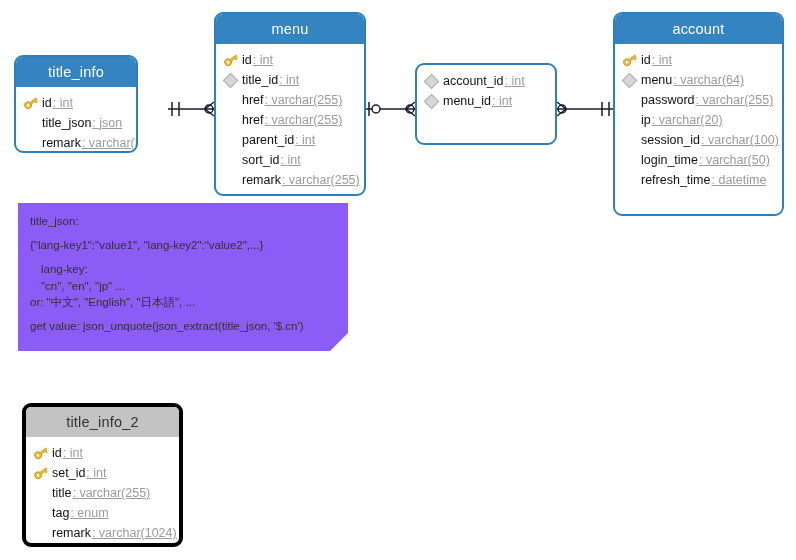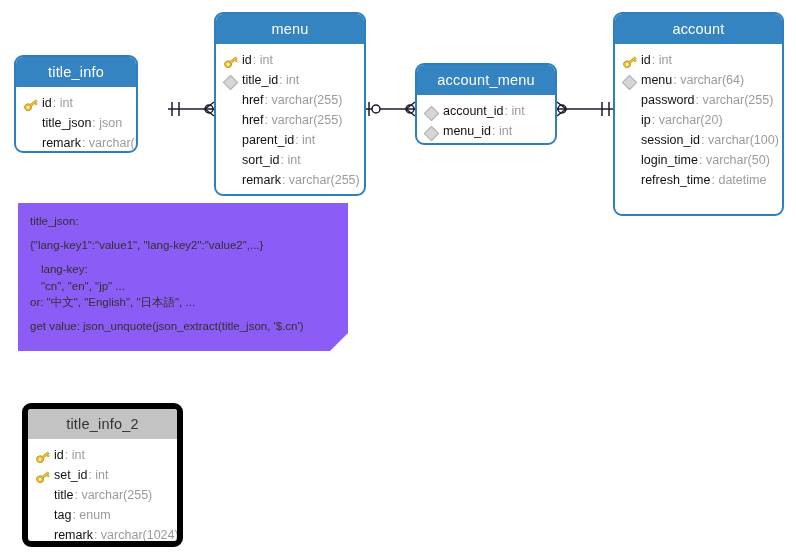--- a/index.html
+++ b/index.html
@@ -25,21 +25,21 @@
   .entity {
     position: absolute;
     box-sizing: border-box;
     border-radius: 9px;
     background: #ffffff;
     border: 2px solid #2f7fbf;
     overflow: hidden;
     z-index: 5;
   }
   .entity.gray {
-    border: 6px solid #000000;
+    border: 4px solid #000000;
   }
   .entity-header {
     height: 30px;
     line-height: 30px;
     background: #3384c0;
     color: #ffffff;
     text-align: center;
     font-size: 14.5px;
     font-weight: normal;
     letter-spacing: .2px;
@@ -48,31 +48,32 @@
     background: #c3c3c3;
     color: #333333;
   }
   .entity-body {
     padding: 6px 0 7px 0;
   }
   .field {
     height: 20px;
     line-height: 20px;
     display: flex;
-    align-items: flex-end;
+    align-items: center;
     padding-left: 6px;
     font-size: 12.5px;
     white-space: nowrap;
   }
   .field .fname {
     color: #111111;
   }
   .field .ftype {
     color: #9b9b9b;
     margin-left: 1px;
+    text-decoration: underline;
   }
   .marker {
     width: 20px;
     min-width: 20px;
     height: 16px;
     position: relative;
     display: inline-block;
   }
 
   
@@ -211,21 +212,20 @@
           <span class="ftype">:&nbsp;<span>int</span></span>
         </div>
         <div class="field">
           <span class="marker"></span>
           <span class="fname">remark</span>
           <span class="ftype">:&nbsp;<span>varchar(255)</span></span>
         </div>
       </div>
     </div>
     <div class="entity" style="left: 415px; top: 63px; width: 142px; height: 82px;">
-      <div class="entity-header">account_menu</div>
       <div class="entity-body">
         <div class="field">
           <span class="marker">
             <span class="icon-diamond"></span>
           </span>
           <span class="fname">account_id</span>
           <span class="ftype">:&nbsp;<span>int</span></span>
         </div>
         <div class="field">
           <span class="marker">

